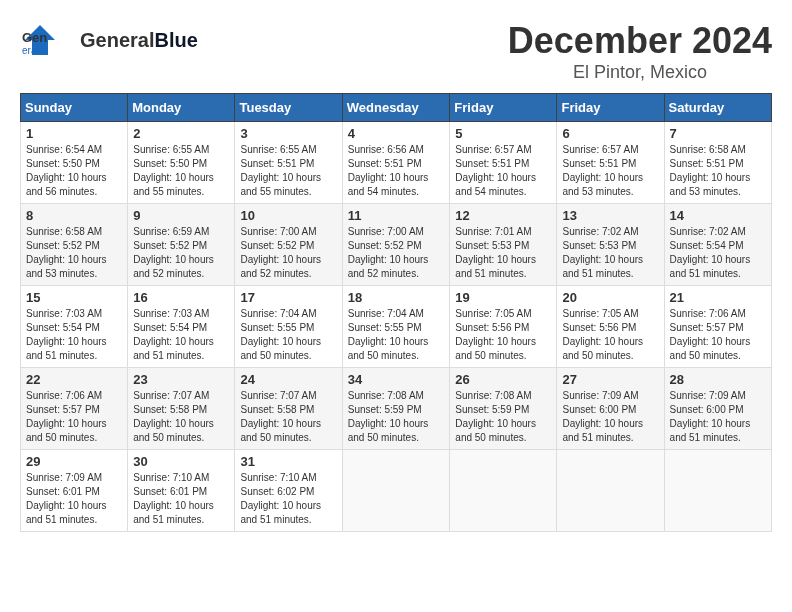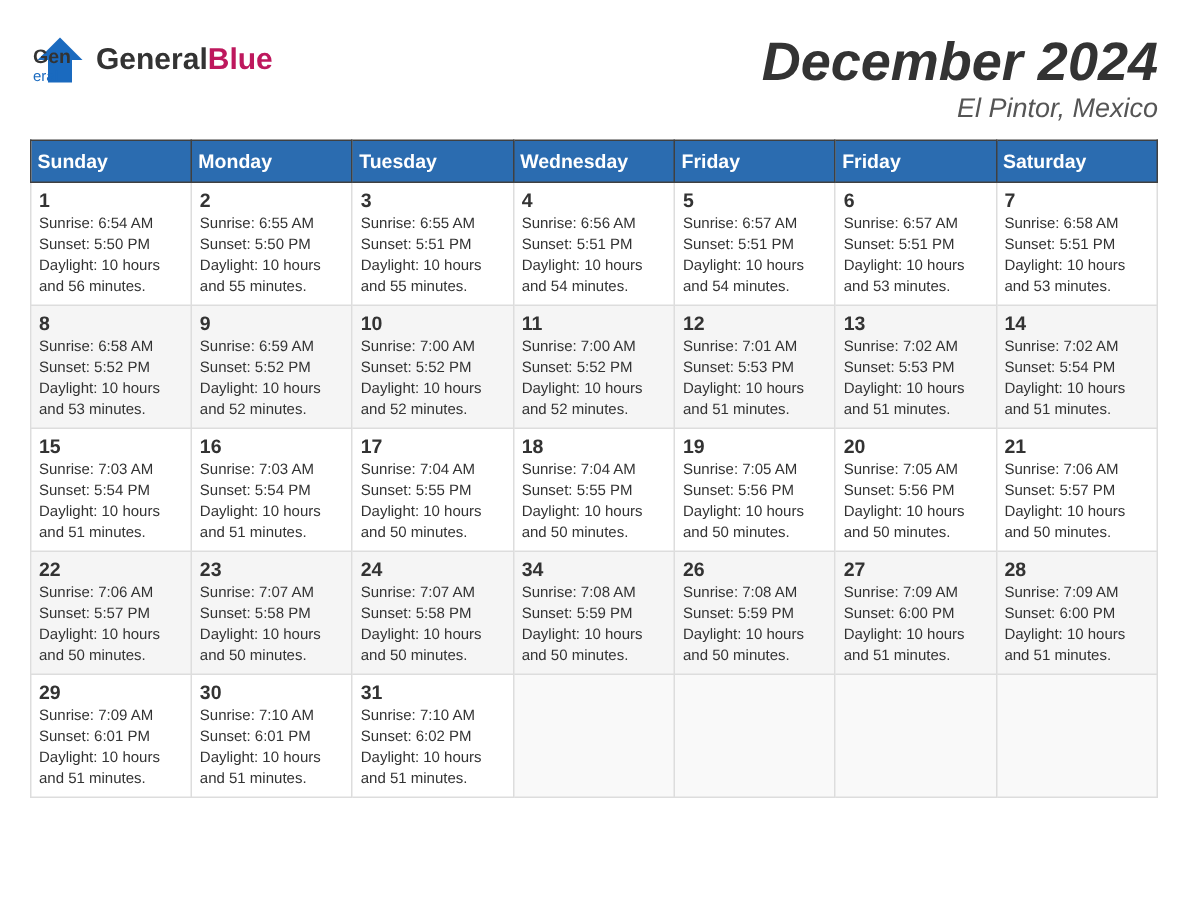--- a/index.html
+++ b/index.html
@@ -15,22 +15,21 @@
       justify-content: space-between;
       align-items: flex-start;
       margin-bottom: 10px;
     }
     .logo {
       display: flex;
       flex-direction: column;
       align-items: flex-start;
     }
     .title-section {
-      text-align: right;
-      font-style: italic;
+      text-align: center;
     }
     .month-title {
       font-size: 36px;
       font-weight: bold;
       color: #333;
     }
     .location {
       font-size: 18px;
       color: #555;
     }
@@ -73,30 +72,30 @@
     }
     .empty-cell {
       background: #f9f9f9 !important;
     }
   </style>
 </head>
 <body>
 
 <div class="header">
   <div class="logo">
-    <div style="display:flex; align-items:center; gap:4px;">
+    <div style="display:flex; align-items:center; gap:20px;">
       <svg width="40" height="40" viewBox="0 0 40 40">
         <polygon points="20,5 35,20 28,20 28,35 12,35 12,20 5,20" fill="#1a6abf"></polygon>
         <polygon points="22,2 38,18 30,18 30,36 14,36 14,18 6,18" fill="none" stroke="#1a6abf" stroke-width="0"></polygon>
         <text x="2" y="22" font-size="13" font-weight="bold" fill="#333">Gen</text>
         <text x="2" y="34" font-size="10" fill="#1a6abf">eral</text>
       </svg>
       <div>
         <div style="font-size:20px; font-weight:bold; color:#333;">
-          <span style="color:#333;">General</span><span style="color:#be185d;">Blue</span>
+          <span style="color:#333;">General</span><span style="color:#0f172a;">Blue</span>
         </div>
       </div>
     </div>
   </div>
   <div class="title-section">
     <div class="month-title">December 2024</div>
     <div class="location">El Pintor, Mexico</div>
   </div>
 </div>
 

